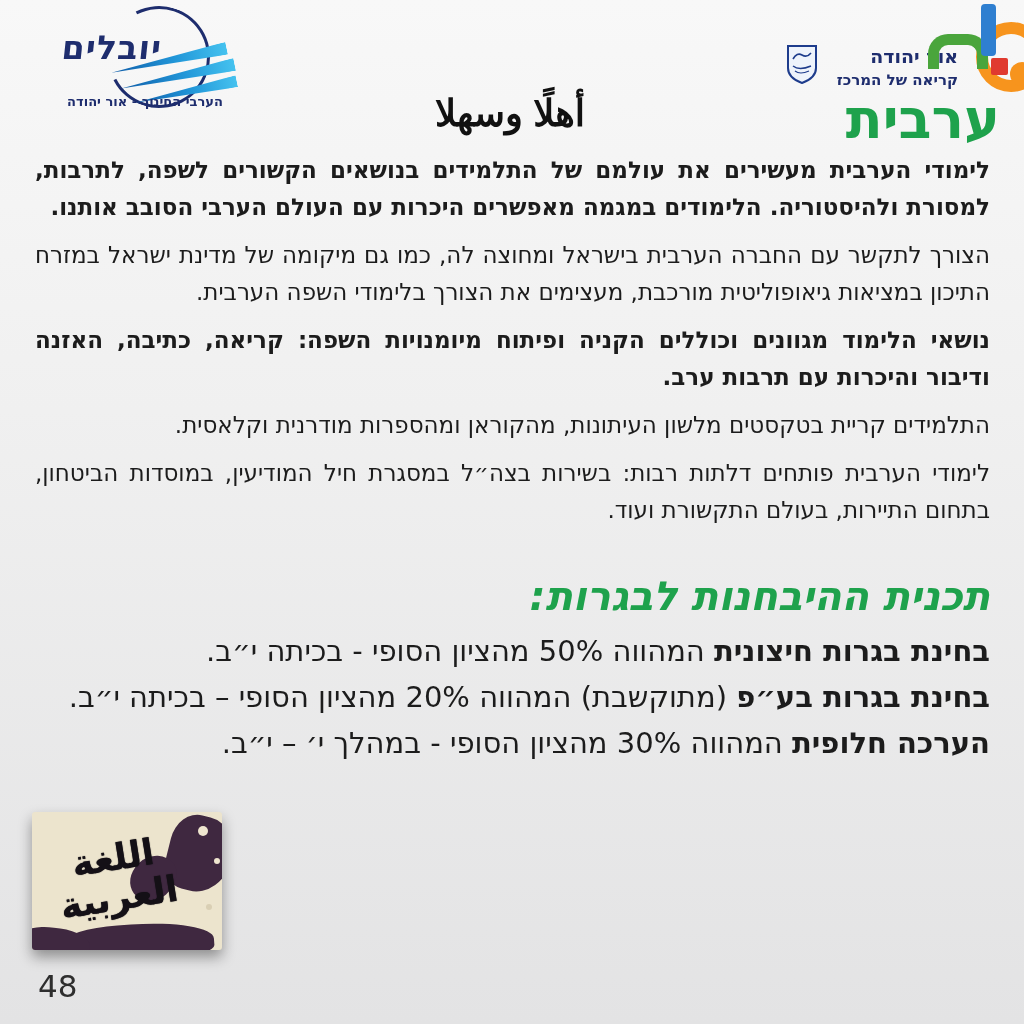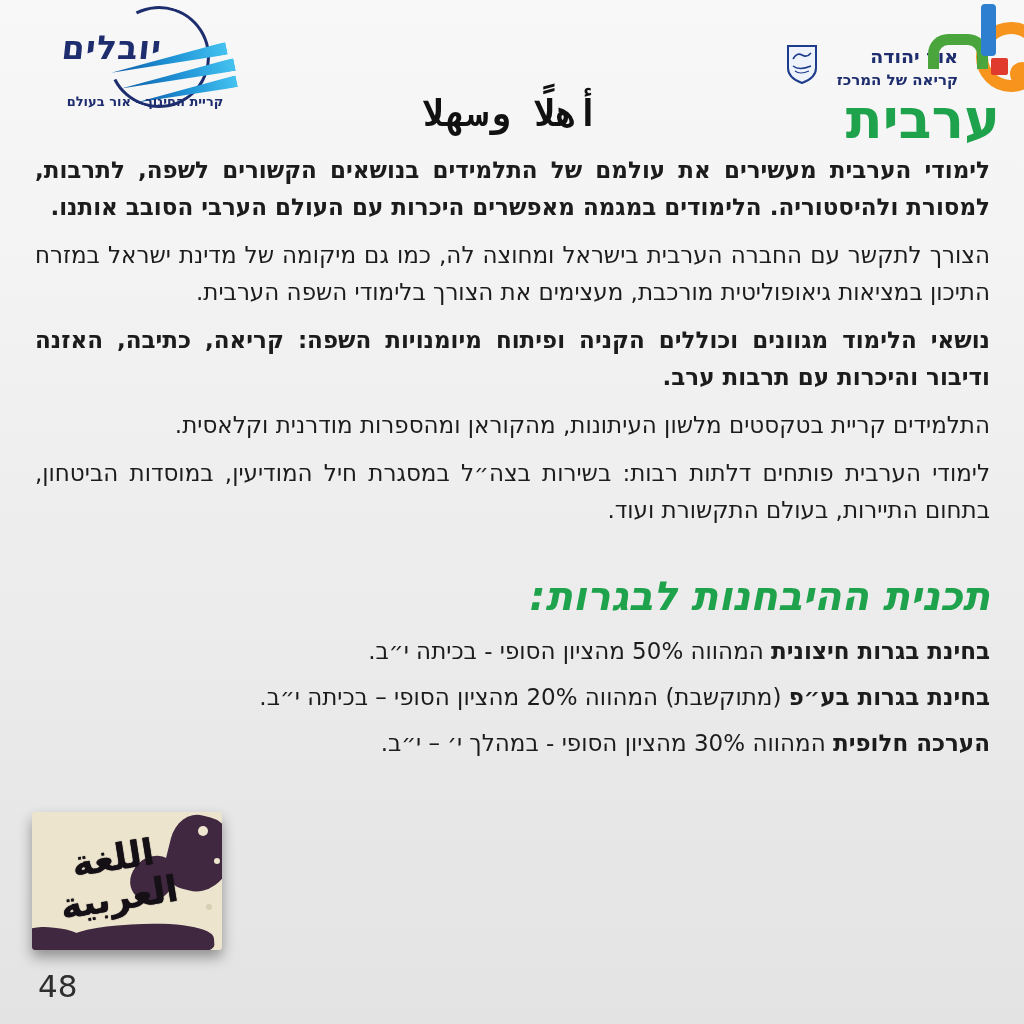--- a/index.html
+++ b/index.html
@@ -35,31 +35,31 @@
   .corner .garc{position:absolute;right:36px;top:34px;width:38px;height:24px;border:11px solid #4aa53c;
     border-bottom:none;border-radius:20px 20px 0 0;}
   .corner .oarc{position:absolute;right:-22px;top:22px;width:46px;height:46px;border:12px solid #f7941d;
     border-radius:50%;}
   .corner .rsq{position:absolute;right:16px;top:58px;width:17px;height:17px;background:#e03a2f;border-radius:2px;}
   .corner .ocir{position:absolute;right:-10px;top:62px;width:24px;height:24px;background:#f7941d;border-radius:50%;}
 
   
   .page-title{position:absolute;right:24px;top:88px;font-size:54px;font-weight:bold;color:var(--accent-green);direction:rtl;}
   .arabic-title{position:absolute;left:0;right:4px;top:92px;text-align:center;font-size:37px;font-weight:bold;
-    color:#111;direction:rtl;font-family:Liberation Mono, monospace;}
+    color:#111;direction:rtl;font-family:Liberation Sans, sans-serif;}
 
   
   .main{position:absolute;top:152px;left:35px;right:34px;direction:rtl;text-align:justify;}
   .main p{margin:0 0 11px 0;font-size:23px;line-height:37px;font-weight:normal;}
   .main p.em{font-weight:bold;}
 
   
   .bagrut{margin-top:44px;direction:rtl;text-align:right;}
   .bagrut h2{margin:0 0 18px 0;font-size:40px;font-weight:bold;font-style:italic;color:var(--accent-green);}
-  .bagrut-item{font-size:23px;line-height:28px;margin:18px 0 17px 0;}
+  .bagrut-item{font-size:29px;line-height:28px;margin:18px 0 17px 0;}
   .bagrut-item .lead{font-weight:bold;}
 
   
   .callig{position:absolute;left:32px;top:812px;width:190px;height:138px;background:#ece4cd;border-radius:3px;
     box-shadow:0 7px 14px rgba(0,0,0,.38);overflow:hidden;}
   .callig .blob1{position:absolute;right:-10px;top:4px;width:64px;height:76px;background:var(--maroon);
     border-radius:45% 55% 60% 40%;transform:rotate(14deg);}
   .callig .blob2{position:absolute;right:8px;bottom:-10px;width:150px;height:36px;background:var(--maroon);
     border-radius:40% 60% 30% 70%;transform:rotate(-4deg);}
   .callig .blob3{position:absolute;right:48px;top:42px;width:42px;height:48px;background:var(--maroon);
@@ -78,21 +78,21 @@
 <body>
 
 <div class="page">
 
   <div class="yuvalim">
     <div class="arc"></div>
     <div class="wave w1"></div>
     <div class="wave w2"></div>
     <div class="wave w3"></div>
     <div class="word">יובלים</div>
-    <div class="sub">קריית החינוך - אור בעולם</div>
+    <div class="sub">הערבי החינוך - אור יהודה</div>
   </div>
 
   <div class="oryehuda">
     <div class="t">אור יהודה</div>
     <div class="s">קריאה של המרכז</div>
     <div class="shield">
       <svg width="32" height="42" viewBox="0 0 32 42">
         <path d="M2 2 h28 v22 q0 10 -14 15 q-14 -5 -14 -15 z" fill="#eef3fb" stroke="#1e3c8c" stroke-width="2"></path>
         <path d="M7 15 q4 -7 9 -4 q5 3 9 -2" stroke="#1e3c8c" stroke-width="1.6" fill="none"></path>
         <path d="M7 22 q6 5 18 0" stroke="#1e3c8c" stroke-width="1.4" fill="none"></path>

